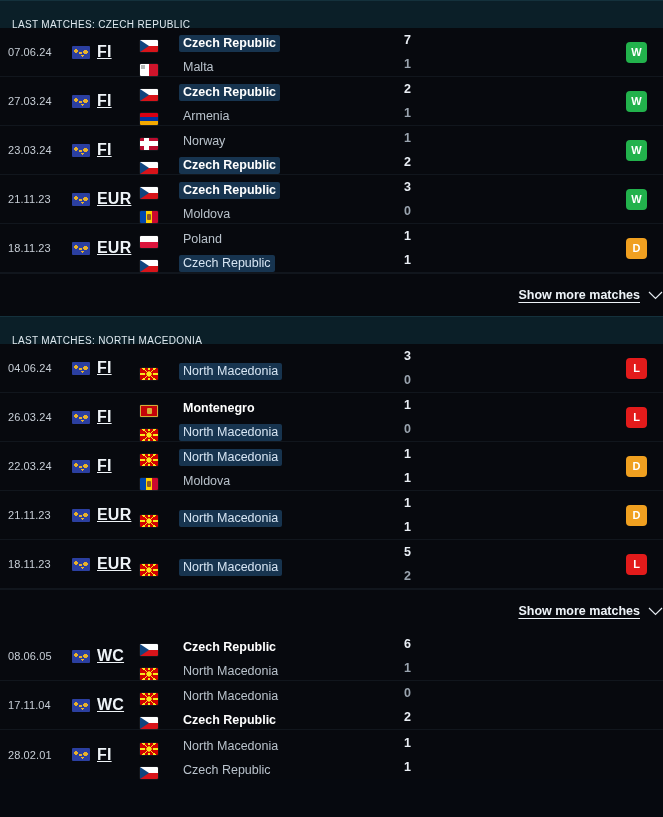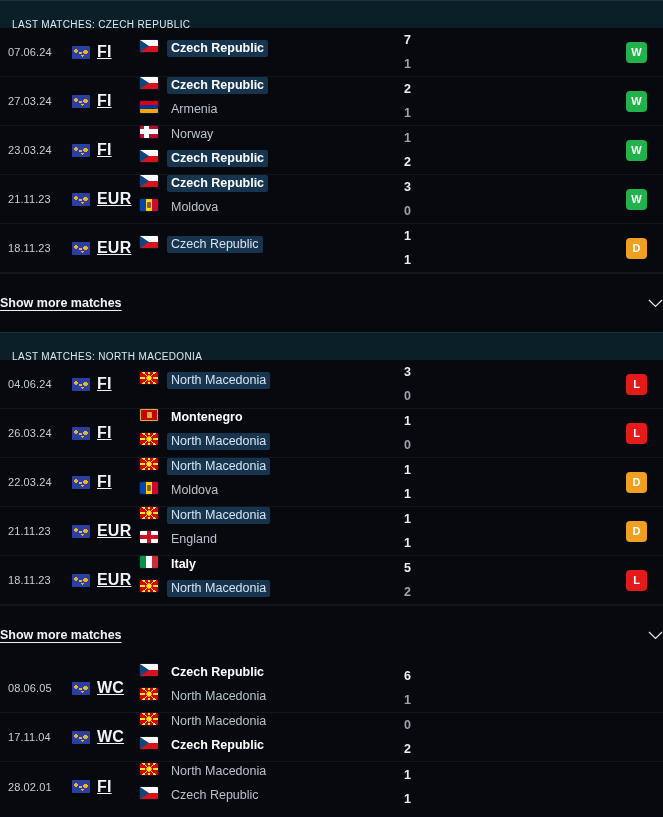--- a/index.html
+++ b/index.html
@@ -81,22 +81,22 @@
     font-weight: bold;
     color: #eef3f7;
     letter-spacing: 0.2px;
     text-decoration: underline;
   }
 
   .cell-teams { flex: 1 1 auto; position: relative; }
   .team-line {
     height: 24px;
     display: flex;
-    align-items: flex-start;
-    gap: 9px;
+    align-items: flex-end;
+    gap: 21px;
   }
   .flag {
     width: 18px; height: 12px;
     flex: 0 0 auto;
     border-radius: 1px;
     position: relative;
     overflow: hidden;
     box-shadow: 0 0 0 0.5px rgba(255,255,255,0.10);
   }
   .team-name {
@@ -144,24 +144,24 @@
     font-size: 11px;
     font-weight: bold;
     color: #ffffff;
   }
   .badge.W { background: #22b24c; }
   .badge.L { background: #e31b1b; }
   .badge.D { background: #f0a020; }
 
   
   .show-more-bar {
-    height: 59px;
-    display: flex;
-    align-items: center;
-    justify-content: space-between;
+    height: 43px;
+    display: flex;
+    align-items: center;
+    justify-content: flex-end;
     gap: 8px;
     background: #07090e;
     border-top: 1px solid #11161d;
     cursor: pointer;
   }
   .show-more-text {
     font-size: 12.5px;
     font-weight: bold;
     color: #eef3f8;
     text-decoration: underline;
@@ -224,20 +224,24 @@
         <div class="cell-date">07.06.24</div>
         <div class="cell-comp">
           <span class="comp-icon"></span>
           <span class="comp-label">FI</span>
         </div>
         <div class="cell-teams">
           <div class="team-line">
             <span class="flag f-cz"></span>
             <span class="team-name bold hl">Czech Republic</span>
           </div>
+          <div class="team-line">
+            <span class="flag f-mt"></span>
+            <span class="team-name dim">Malta</span>
+          </div>
         </div>
         <div class="cell-scores">
           <div class="score-line">
             <span class="score">7</span>
           </div>
           <div class="score-line">
             <span class="score dim">1</span>
           </div>
         </div>
         <div class="cell-result">
@@ -328,20 +332,24 @@
           <span class="badge W">W</span>
         </div>
       </div>
       <div class="match-row">
         <div class="cell-date">18.11.23</div>
         <div class="cell-comp">
           <span class="comp-icon"></span>
           <span class="comp-label">EUR</span>
         </div>
         <div class="cell-teams">
+          <div class="team-line">
+            <span class="flag f-pl"></span>
+            <span class="team-name dim">Poland</span>
+          </div>
           <div class="team-line">
             <span class="flag f-cz"></span>
             <span class="team-name dim hl">Czech Republic</span>
           </div>
         </div>
         <div class="cell-scores">
           <div class="score-line">
             <span class="score">1</span>
           </div>
           <div class="score-line">
@@ -447,48 +455,40 @@
         <div class="cell-date">21.11.23</div>
         <div class="cell-comp">
           <span class="comp-icon"></span>
           <span class="comp-label">EUR</span>
         </div>
         <div class="cell-teams">
           <div class="team-line">
             <span class="flag f-mk"></span>
             <span class="team-name dim hl">North Macedonia</span>
           </div>
-          <div class="team-line">
-            <span class="flag f-en"></span>
-            <span class="team-name dim">England</span>
-          </div>
         </div>
         <div class="cell-scores">
           <div class="score-line">
             <span class="score">1</span>
           </div>
           <div class="score-line">
             <span class="score">1</span>
           </div>
         </div>
         <div class="cell-result">
           <span class="badge D">D</span>
         </div>
       </div>
       <div class="match-row">
         <div class="cell-date">18.11.23</div>
         <div class="cell-comp">
           <span class="comp-icon"></span>
           <span class="comp-label">EUR</span>
         </div>
         <div class="cell-teams">
-          <div class="team-line">
-            <span class="flag f-it"></span>
-            <span class="team-name bold">Italy</span>
-          </div>
           <div class="team-line">
             <span class="flag f-mk"></span>
             <span class="team-name dim hl">North Macedonia</span>
           </div>
         </div>
         <div class="cell-scores">
           <div class="score-line">
             <span class="score">5</span>
           </div>
           <div class="score-line">

